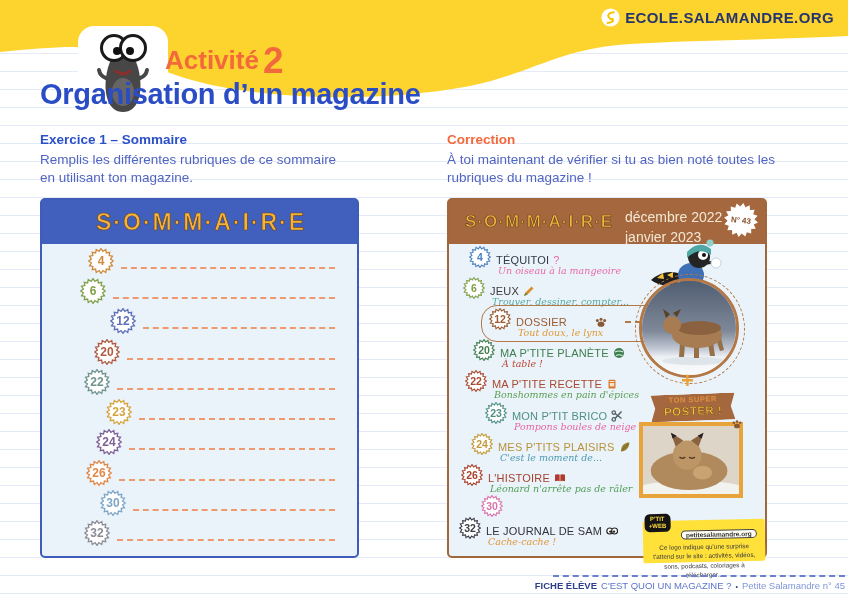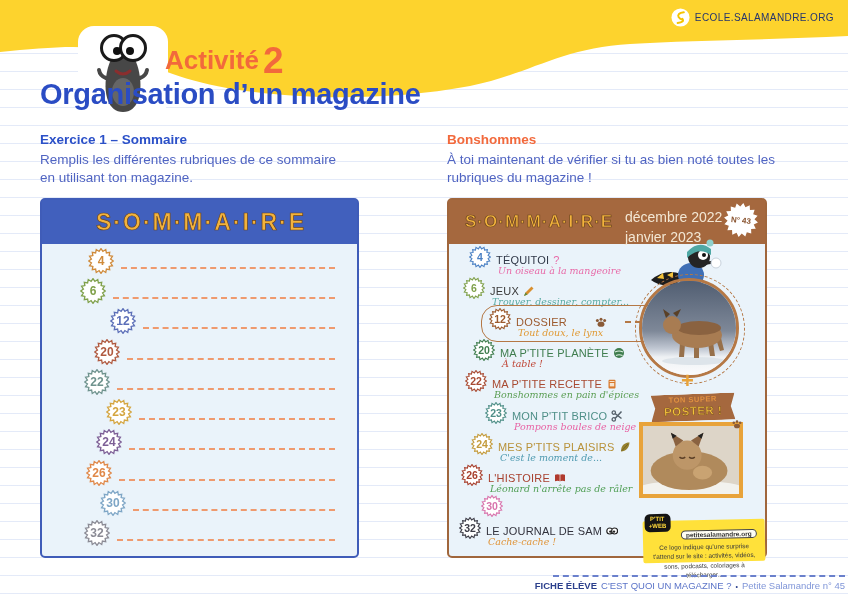--- a/index.html
+++ b/index.html
@@ -4,21 +4,21 @@
 <style>
   html,body{margin:0;padding:0;background:#fff;}
   .page{position:relative;width:848px;height:597px;background:#fff;overflow:hidden;
         font-family:"Liberation Sans",sans-serif;}
   .page::before{content:"";position:absolute;inset:0;
         background:repeating-linear-gradient(to bottom,transparent 0 17px,rgba(130,160,225,.22) 17px 18px);
         pointer-events:none;}
   .wave{position:absolute;left:0;top:0;}
   .brand{position:absolute;top:8px;right:14px;display:flex;align-items:center;gap:5px;}
   .brand-circle{width:19px;height:19px;display:inline-block;}
-  .brand-text{font-size:10px;font-weight:normal;color:#25356e;letter-spacing:.4px;}
+  .brand-text{font-size:15px;font-weight:bold;color:#25356e;letter-spacing:.4px;}
   .mascot-box{position:absolute;left:78px;top:26px;width:90px;height:90px;background:#fff;border-radius:16px;}
   .activity{position:absolute;left:165px;top:40px;font-size:26px;font-weight:bold;color:#f2693c;}
   .activity .num{font-size:37px;vertical-align:-4px;margin-left:4px;}
   .page-title{position:absolute;left:40px;top:78px;margin:0;font-size:29px;color:#2a4cc4;letter-spacing:-.3px;}
   .intro{position:absolute;top:131px;font-size:13.5px;line-height:1.32;color:#5064c2;}
   .intro.left{left:40px;width:380px;}
   .intro.right{left:447px;width:390px;}
   .intro .head{font-weight:bold;margin-bottom:2px;}
   .intro .head.blue{color:#2b50c8;}
   .intro .head.orange{color:#f2693c;}
@@ -142,21 +142,21 @@
     <span>Activité</span><span class="num">2</span>
   </div>
   <h1 class="page-title">Organisation d’un magazine</h1>
 
   <div class="intro left">
     <div class="head blue">Exercice 1 – Sommaire</div>
     <div>Remplis les différentes rubriques de ce sommaire</div>
     <div>en utilisant ton magazine.</div>
   </div>
   <div class="intro right">
-    <div class="head orange">Bonshommes</div>
+    <div class="head orange">Correction</div>
     <div>À toi maintenant de vérifier si tu as bien noté toutes les</div>
     <div>rubriques du magazine !</div>
   </div>
 
   <div class="panel left">
     <div class="p-head">
       <span class="sommaire">S·O·M·M·A·I·R·E</span>
     </div>
     <div class="wrows">
       <div class="wrow">

